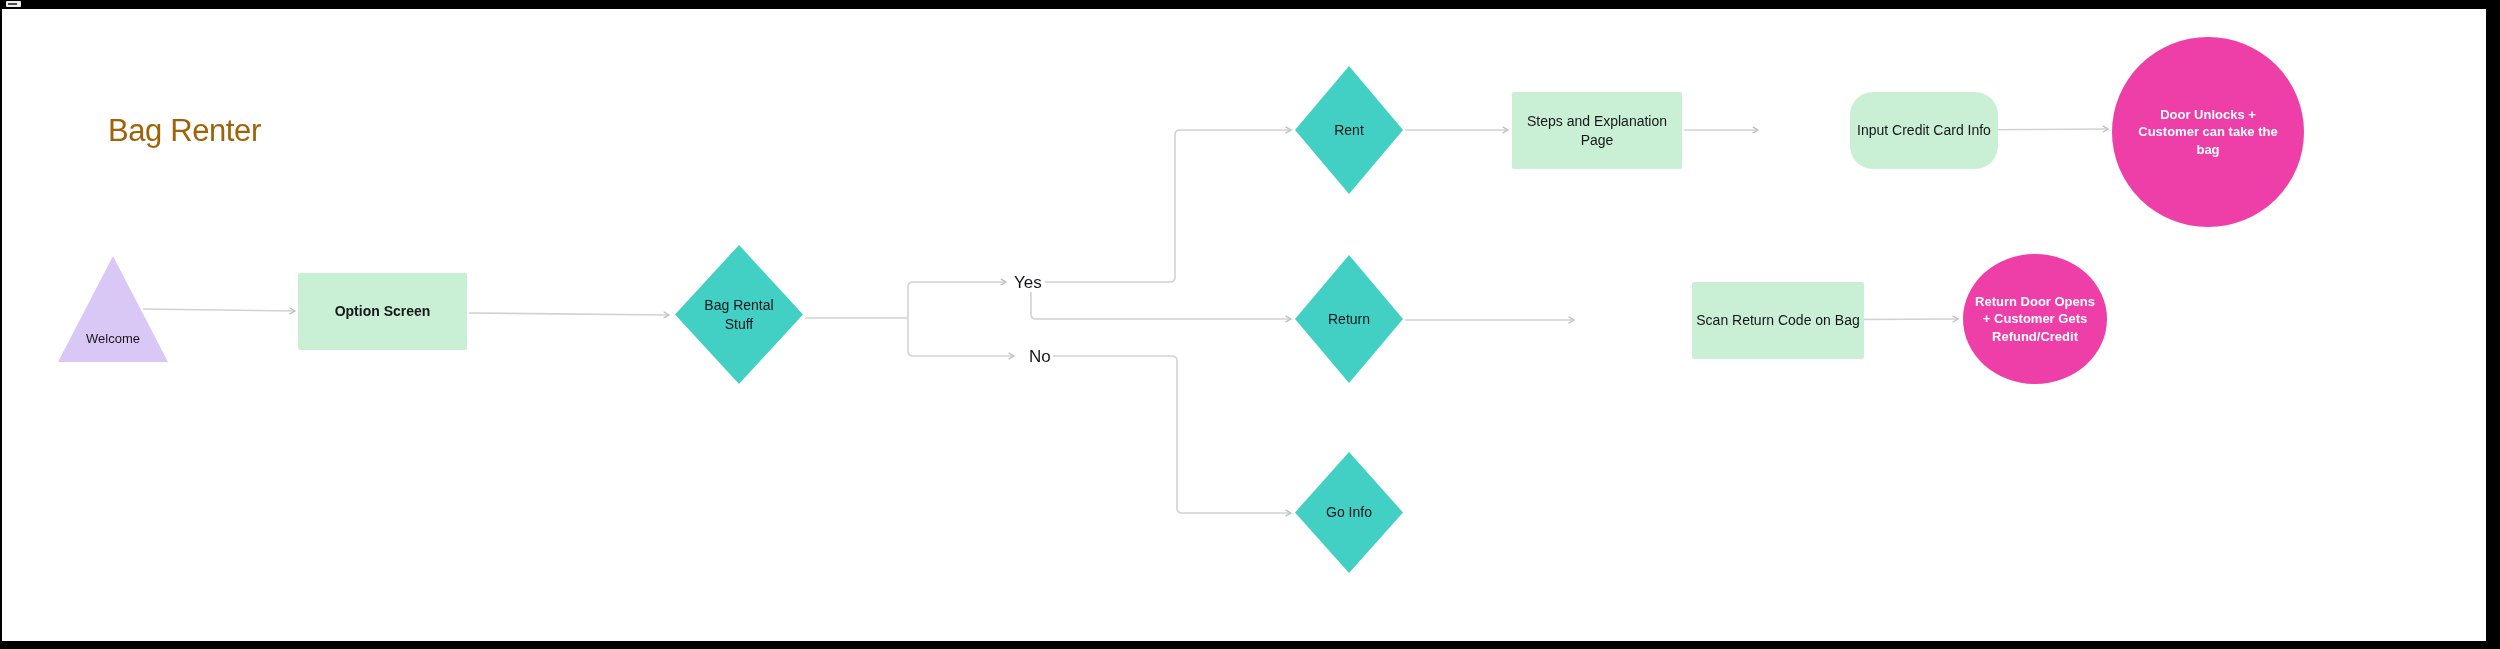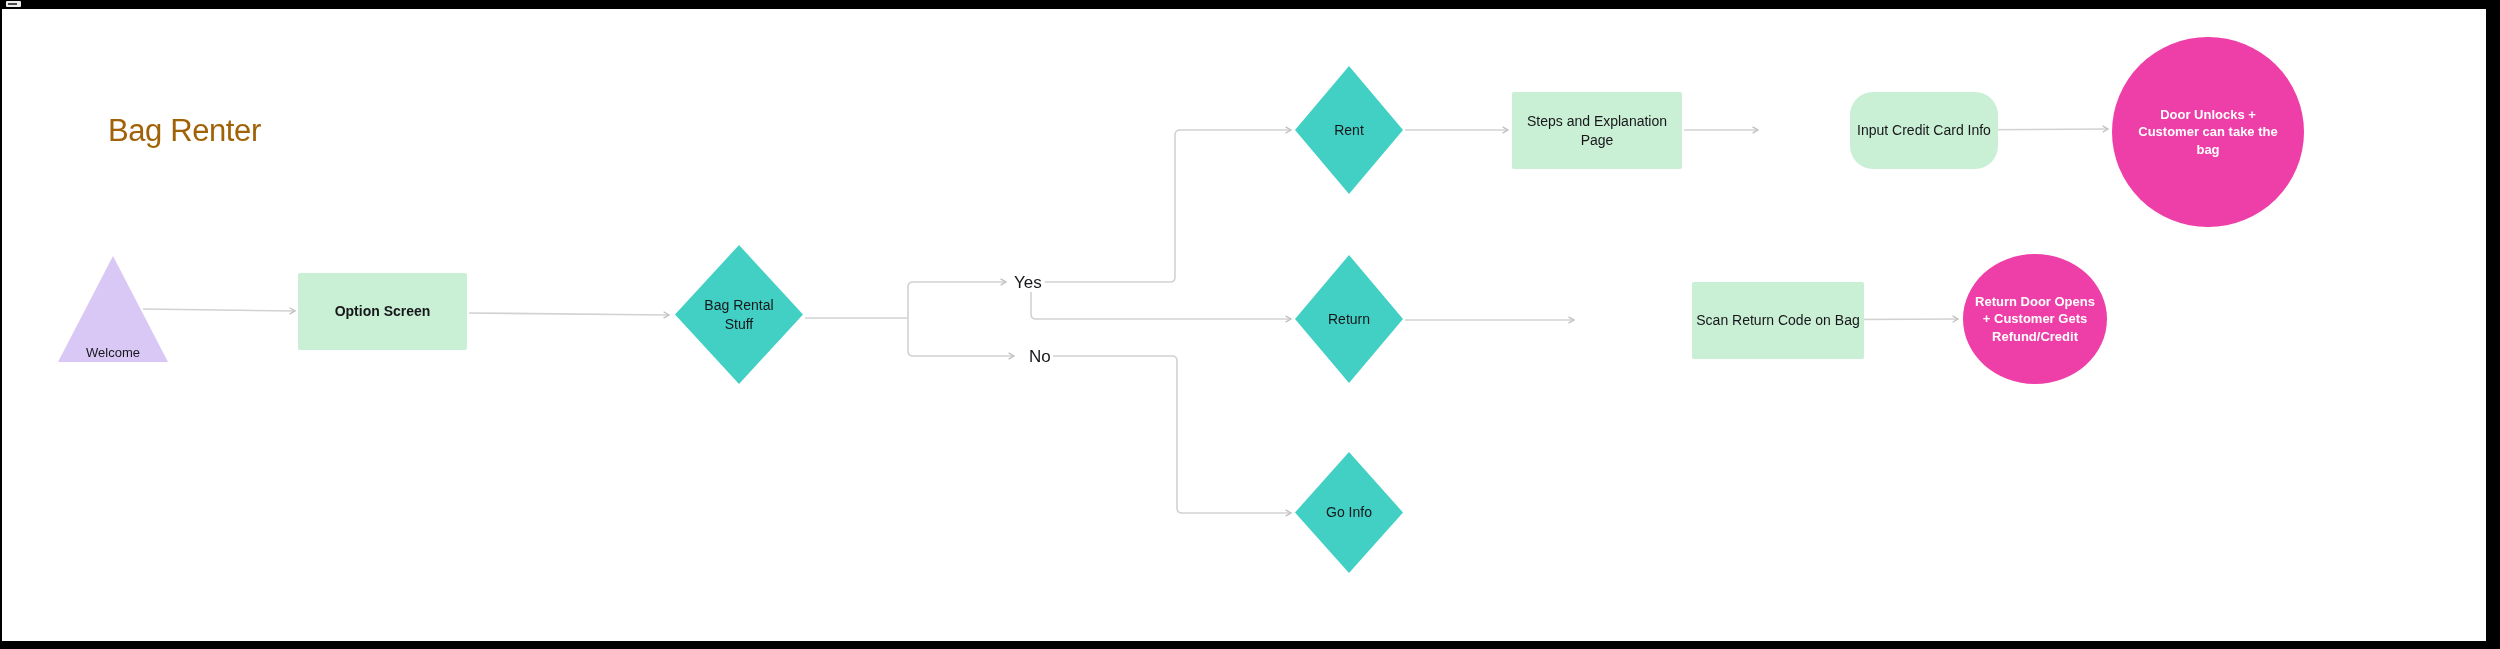--- a/index.html
+++ b/index.html
@@ -37,21 +37,21 @@
   .shape-rect{background:var(--rectangle,#c9efd4);border-radius:2px;}
   .shape-diamond{
     background:var(--diamond,#42cfc4);
     clip-path:polygon(50% 0,100% 50%,50% 100%,0 50%);
   }
   .shape-triangle{
     background:var(--triangle,#d9c8f5);
     clip-path:polygon(50% 0,100% 100%,0 100%);
     align-items:flex-end;
   }
-  .shape-triangle .node-label{font-size:13px;}
+  .shape-triangle .node-label{margin-bottom:14px;font-size:13px;}
   .shape-circle{
     background:var(--circle,#ee3ea8);border-radius:50%;font-weight:bold;
   }
   .shape-circle .node-label{
     color:var(--circle-text,#fff);font-size:13px;line-height:1.32;
   }
   .edge-label{
     position:absolute;z-index:2;font-size:17px;color:#17171b;white-space:pre;
   }
 </style>

